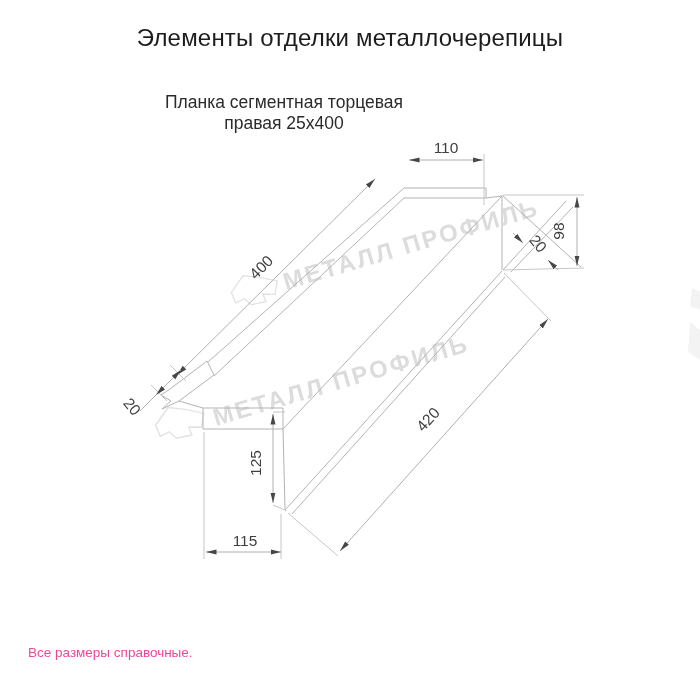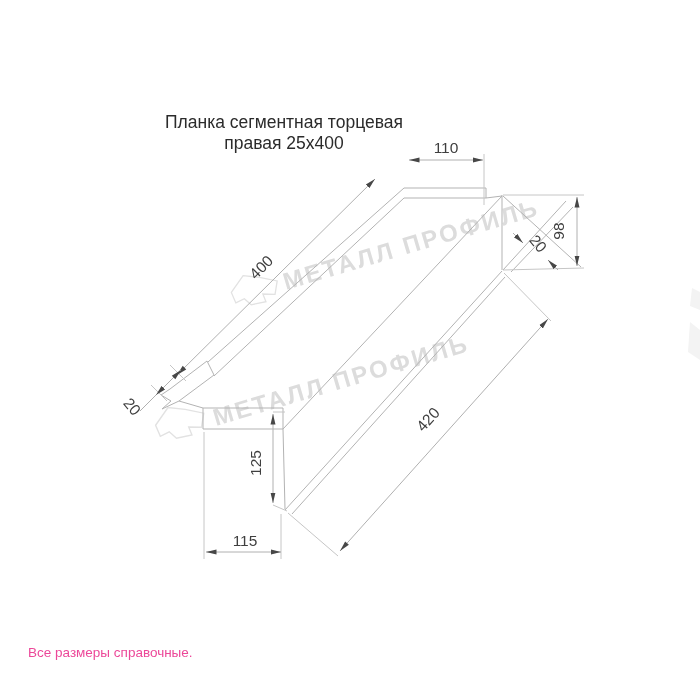--- a/index.html
+++ b/index.html
@@ -7,40 +7,41 @@
     width:700px;height:700px;background:#ffffff;position:relative;overflow:hidden;
     font-family:"Liberation Sans", sans-serif;
   }
   .stage{position:absolute;left:0;top:0;width:700px;height:700px;}
   .page-title{
     position:absolute;left:0;top:24px;width:700px;text-align:center;
     font-size:24px;color:#1c1c1c;letter-spacing:0.2px;
   }
   .subtitle{
     position:absolute;left:0;top:92px;width:568px;text-align:center;
-    font-size:17.5px;line-height:21px;color:#2b2b2b;margin-top:20px;
+    font-size:17.5px;line-height:21px;color:#2b2b2b;
   }
   .footer{
     position:absolute;left:28px;top:643px;width:650px;
     font-size:13.5px;line-height:20px;color:#ec4899;
   }
   svg.drawing{position:absolute;left:0;top:0;}
   .shape{stroke:#b3b3b3;stroke-width:1;fill:none;}
   .ext{stroke:#c6c6c6;stroke-width:1;fill:none;}
   .dim{stroke:#b0b0b0;stroke-width:1;fill:none;}
   .dimlabel{fill:#3f3f3f;font-size:15.5px;font-family:"Liberation Sans",sans-serif;}
   .wmtext{font-weight:bold;font-size:24px;letter-spacing:2.5px;font-family:"Liberation Sans",sans-serif;}
   .wmlogo{fill:#ffffff;fill-opacity:0.8;stroke:#e2e2e2;stroke-width:1.3;}
   .wmfrag{fill:#f3f3f3;stroke:none;}
 </style>
 </head>
 <body>
 
 <div class="stage">
 
+  <div class="page-title">Элементы отделки металлочерепицы</div>
 
   <div class="subtitle">
     <div>Планка сегментная торцевая</div>
     <div>правая 25х400</div>
   </div>
 
   <svg class="drawing" width="700" height="700" viewBox="0 0 700 700">
     <defs>
       <marker id="aE" markerWidth="12" markerHeight="8" refX="10.5" refY="3.5" orient="auto" markerUnits="userSpaceOnUse">
         <path d="M0,1 L10.5,3.5 L0,6 z" fill="#474747"></path>

